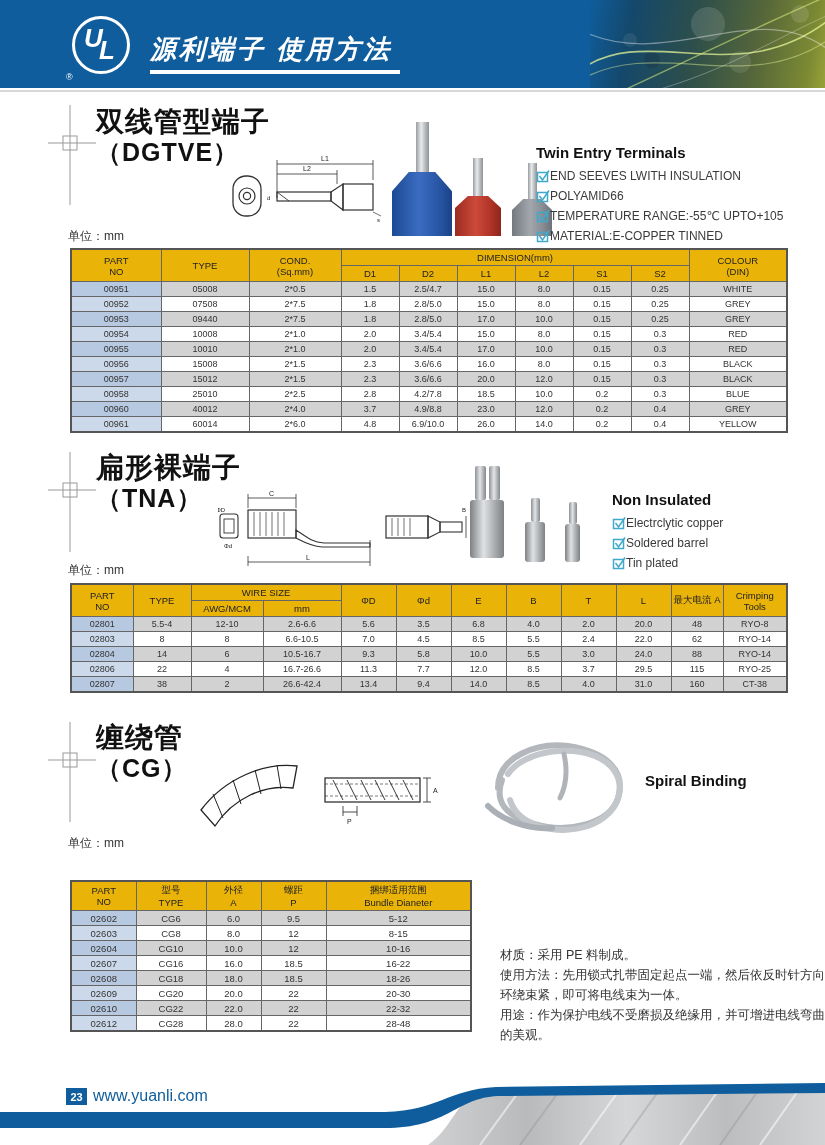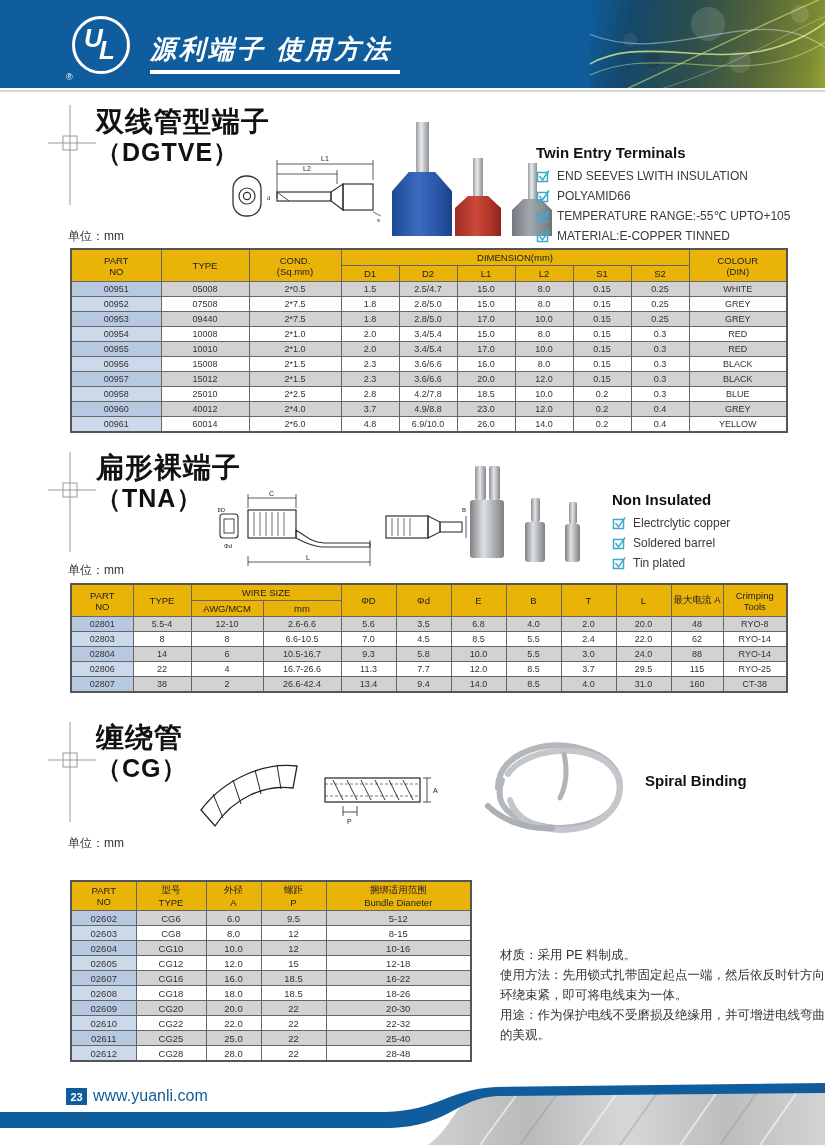--- a/index.html
+++ b/index.html
@@ -19,21 +19,21 @@
   .banner-sep { position:absolute; left:0; top:90px; width:825px; height:2px; background:#d8d8d8; }
 
   
   .sec-title { position:absolute; color:#111; font-weight:bold; line-height:1.15; }
   .sec-title .cn { font-size:28px; letter-spacing:1px; }
   .sec-title .code { font-size:25px; letter-spacing:1px; }
   .unit { position:absolute; font-size:12px; color:#333; }
   .crosshair { position:absolute; }
   .info { position:absolute; }
   .info-title { font-size:15px; font-weight:bold; color:#111; margin-bottom:8px; }
-  .feat { display:flex; align-items:center; gap:7px; margin-bottom:6px; font-size:12px; color:#3a3a3a; }
+  .feat { display:flex; align-items:center; margin-bottom:6px; font-size:12px; color:#3a3a3a; }
   .feat svg { flex:0 0 auto; }
 
   
   table { border-collapse:collapse; table-layout:fixed; }
   .dtable { position:absolute; border:2px solid #555; }
   .dtable th { background:#eab308; border:1px solid #666; font-size:9.5px; font-weight:normal; color:#222; white-space:pre-line; padding:2px 1px; text-align:center; }
   .dtable td { border:1px solid #666; font-size:9px; color:#333; text-align:center; padding:1.5px 2px; height:15px; }
   .dtable tbody tr:nth-child(odd) { background:#d2d2d2; }
   .dtable tbody tr:nth-child(even) { background:#ffffff; }
   .dtable tbody tr:nth-child(odd) td.pc { background:#b7c9e0; }
@@ -599,27 +599,20 @@
           <td>8-15</td>
         </tr>
         <tr>
           <td class="pc">02604</td>
           <td>CG10</td>
           <td>10.0</td>
           <td>12</td>
           <td>10-16</td>
         </tr>
         <tr>
-          <td class="pc">02605</td>
-          <td>CG12</td>
-          <td>12.0</td>
-          <td>15</td>
-          <td>12-18</td>
-        </tr>
-        <tr>
           <td class="pc">02607</td>
           <td>CG16</td>
           <td>16.0</td>
           <td>18.5</td>
           <td>16-22</td>
         </tr>
         <tr>
           <td class="pc">02608</td>
           <td>CG18</td>
           <td>18.0</td>
@@ -632,27 +625,20 @@
           <td>20.0</td>
           <td>22</td>
           <td>20-30</td>
         </tr>
         <tr>
           <td class="pc">02610</td>
           <td>CG22</td>
           <td>22.0</td>
           <td>22</td>
           <td>22-32</td>
-        </tr>
-        <tr>
-          <td class="pc">02611</td>
-          <td>CG25</td>
-          <td>25.0</td>
-          <td>22</td>
-          <td>25-40</td>
         </tr>
         <tr>
           <td class="pc">02612</td>
           <td>CG28</td>
           <td>28.0</td>
           <td>22</td>
           <td>28-48</td>
         </tr>
       </tbody>
   </table>

